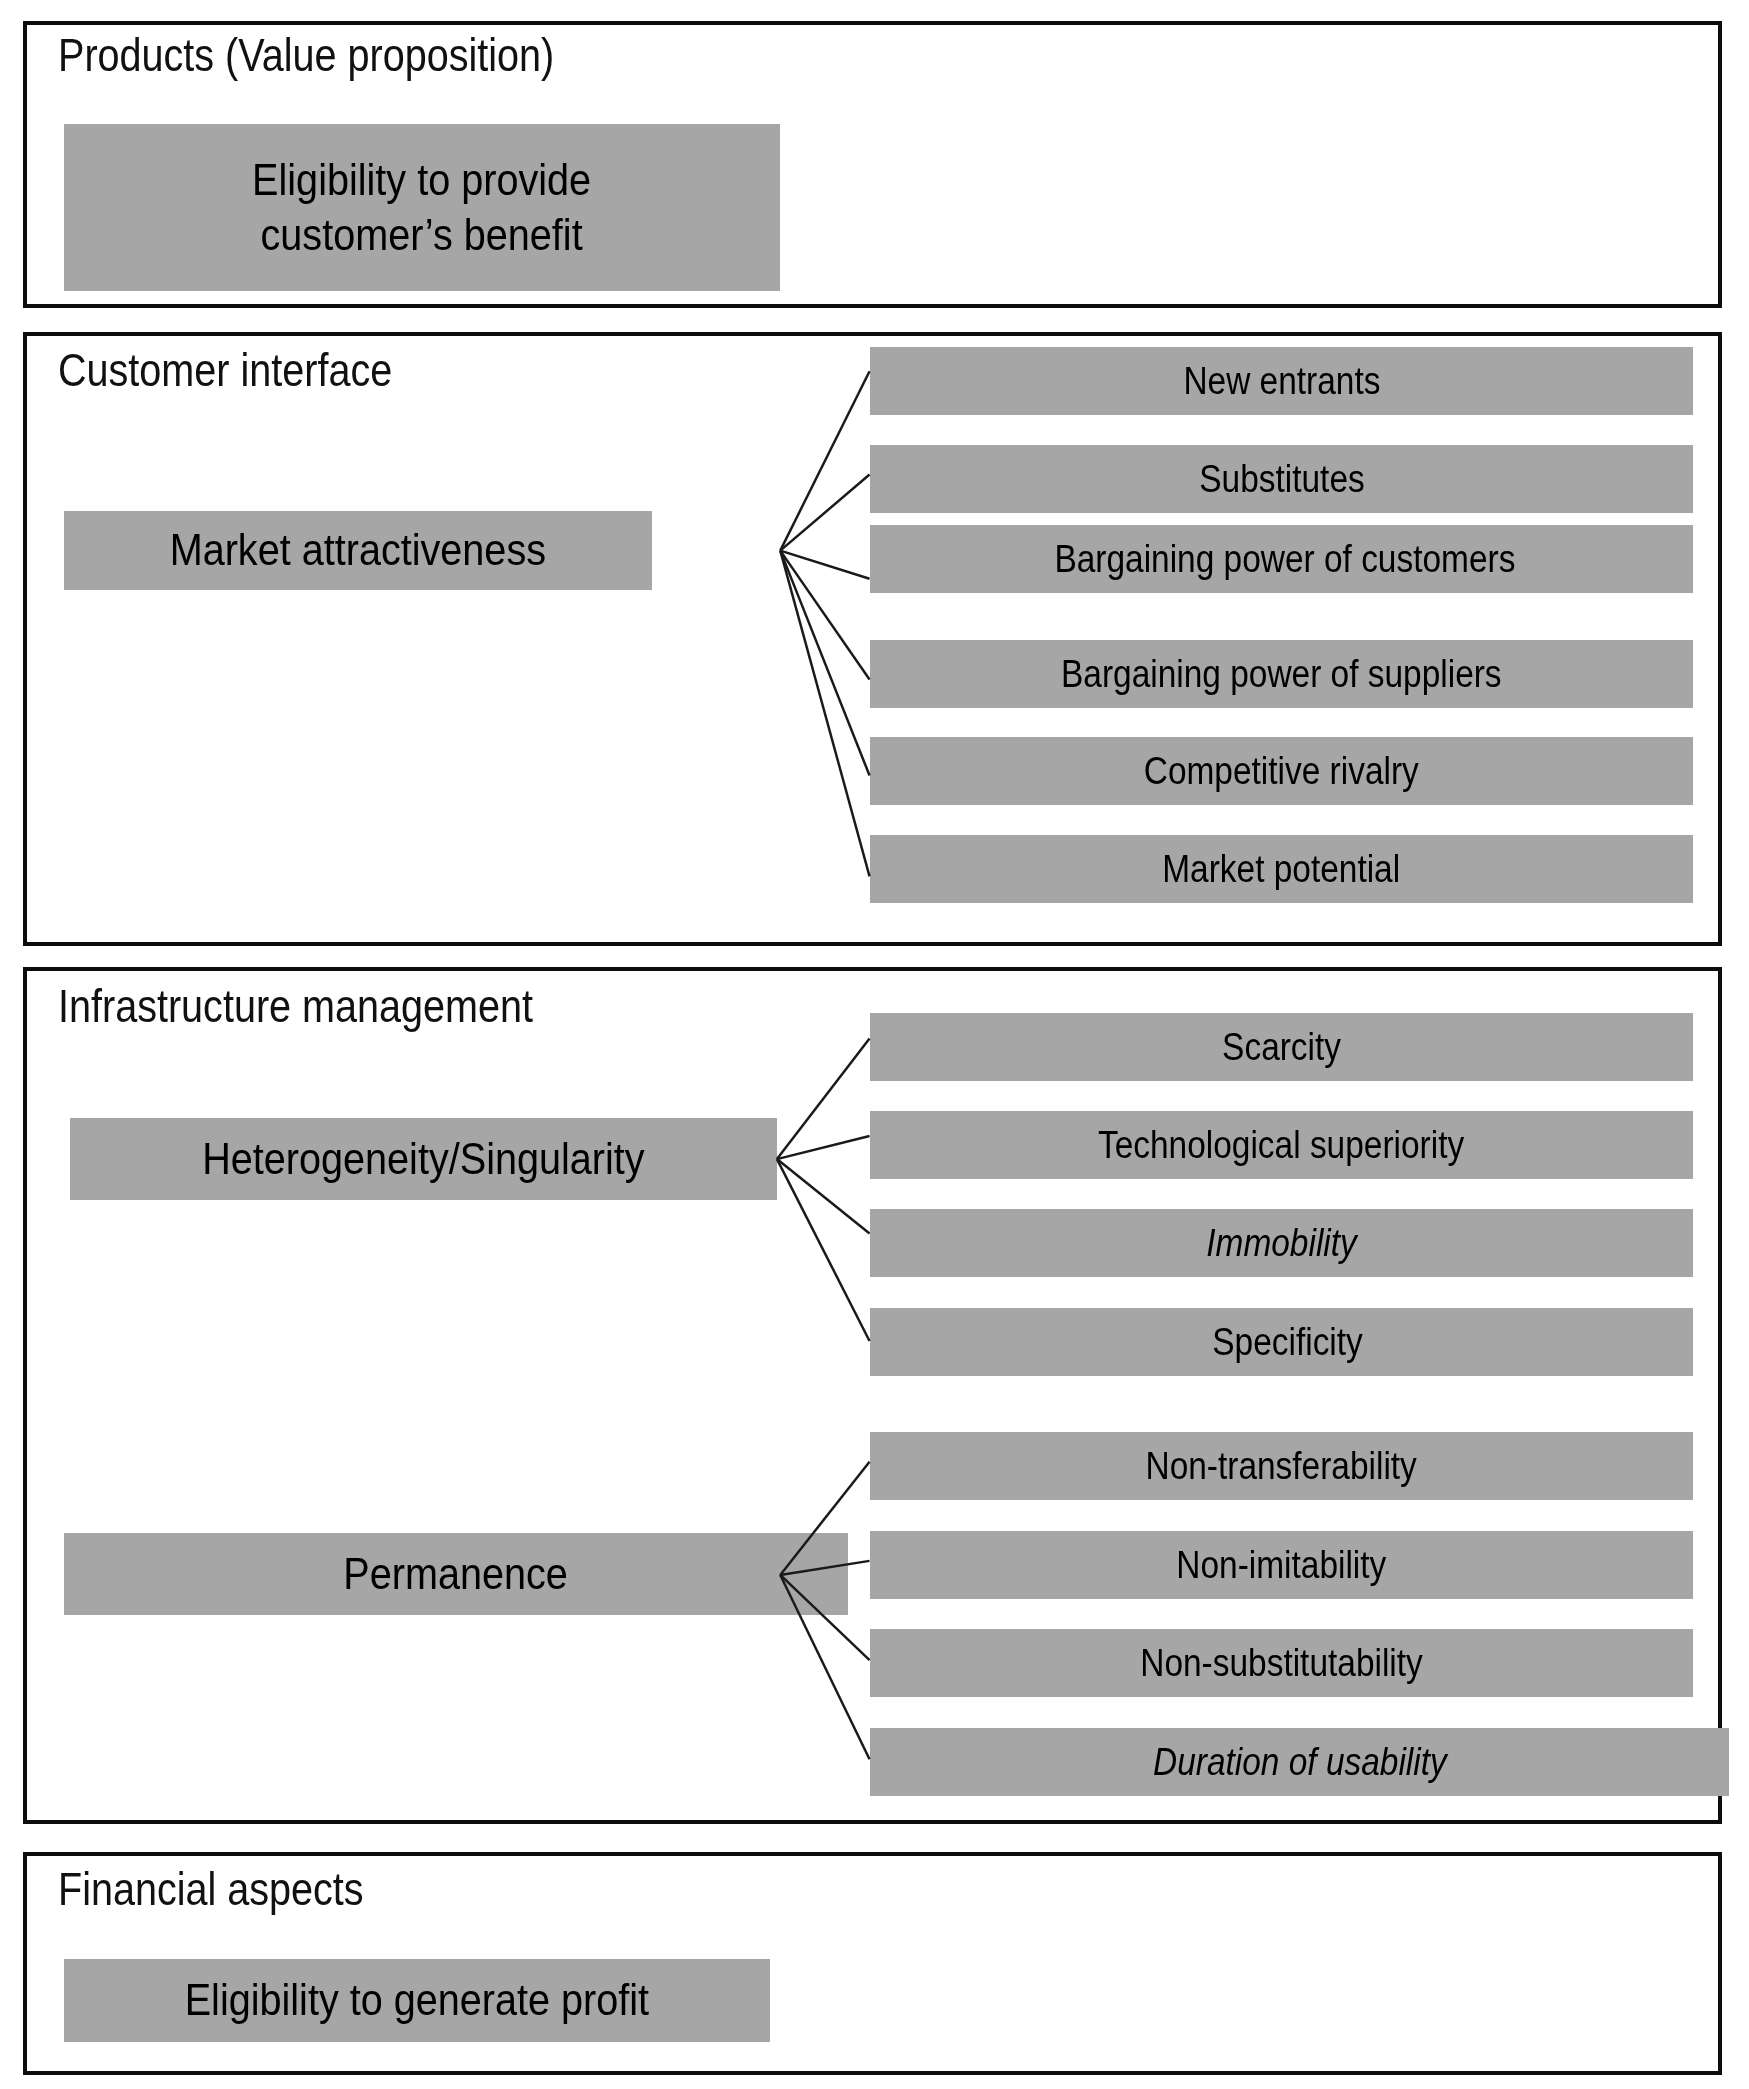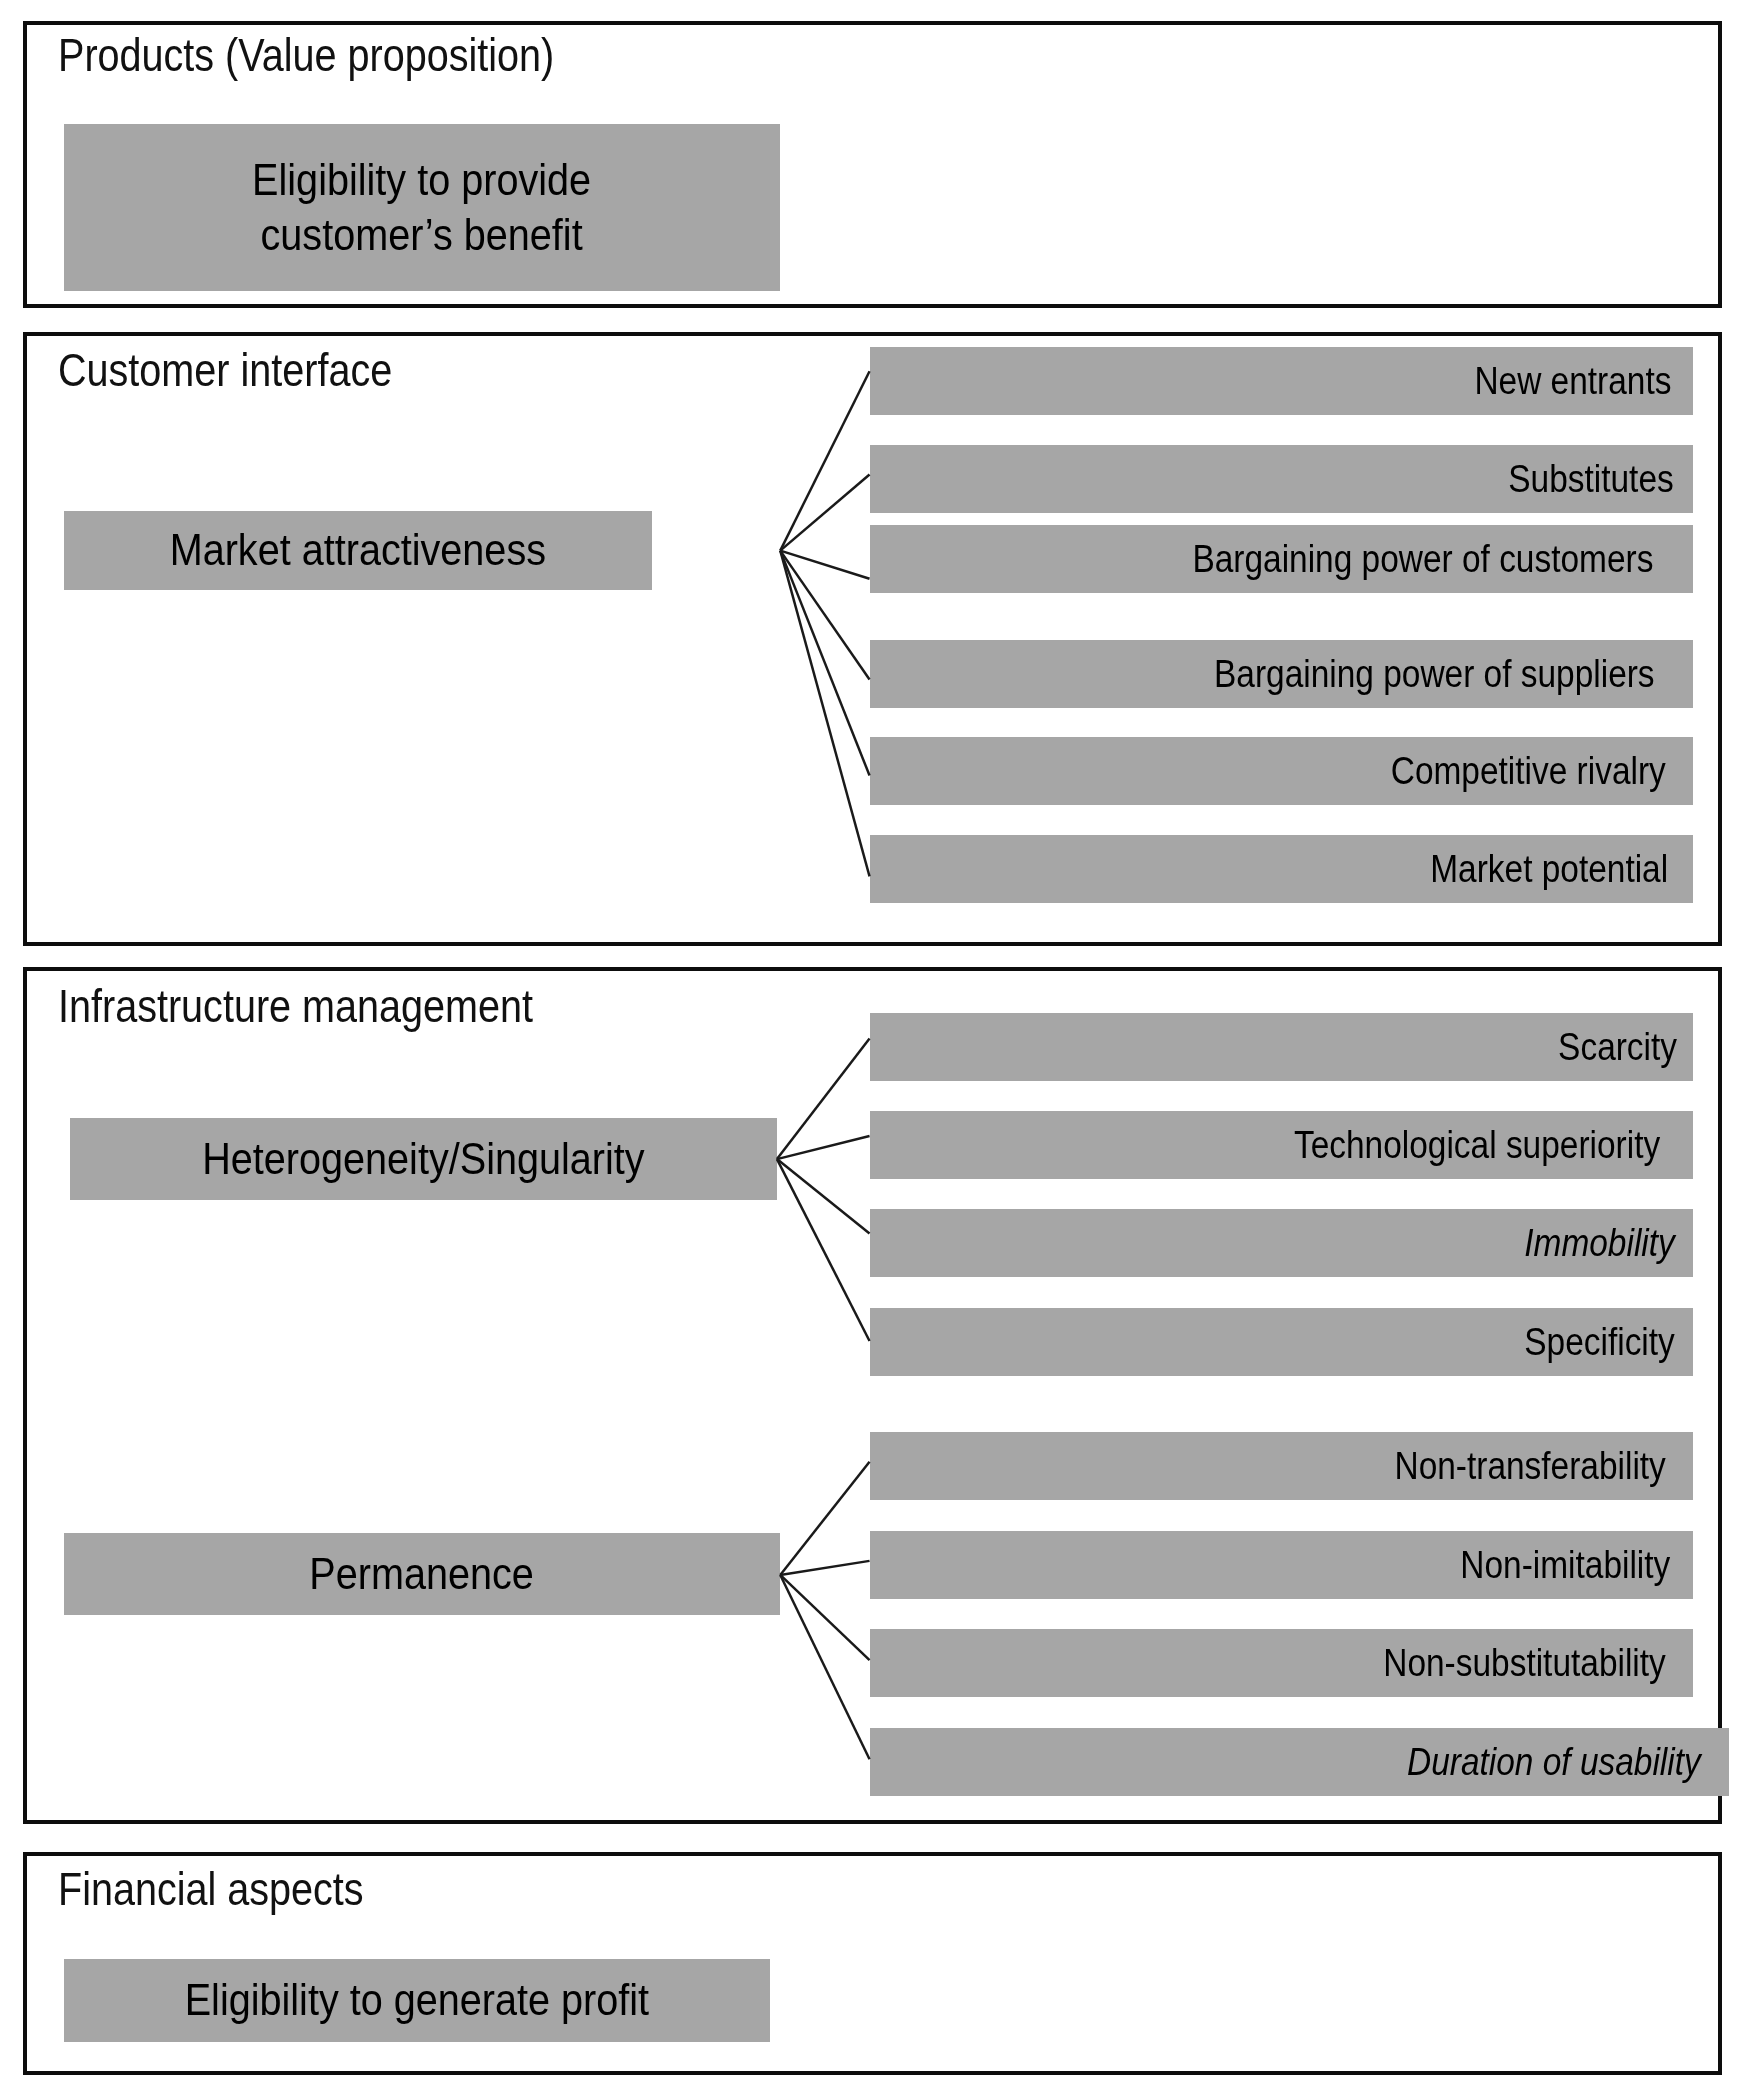--- a/index.html
+++ b/index.html
@@ -50,21 +50,20 @@
     display: block;
     transform: scaleX(0.88);
     transform-origin: center center;
     white-space: pre-line;
   }
   .gbox.main {
     font-size: 45px;
   }
   .gbox.leaf {
     font-size: 38px;
-    justify-content: flex-end;
   }
   svg.links {
     position: absolute;
     left: 0;
     top: 0;
     width: 1749px;
     height: 2090px;
     pointer-events: none;
   }
   svg.links line {
@@ -124,21 +123,21 @@
   <div class="gbox leaf" style="left:870px; top:1111px; width:823px; height:68px;">
     <span>Technological superiority</span>
   </div>
   <div class="gbox leaf" style="left:870px; top:1209px; width:823px; height:68px;font-style:italic;">
     <span>Immobility</span>
   </div>
   <div class="gbox leaf" style="left:870px; top:1308px; width:823px; height:68px;padding-left:21px;">
     <span>Specificity</span>
   </div>
 
-  <div class="gbox main" style="left:64px; top:1533px; width:716px; height:82px;">
+  <div class="gbox main" style="left:64px; top:1533px; width:784px; height:82px;">
     <span>Permanence</span>
   </div>
   <div class="gbox leaf" style="left:870px; top:1432px; width:823px; height:68px;">
     <span>Non-transferability</span>
   </div>
   <div class="gbox leaf" style="left:870px; top:1531px; width:823px; height:68px;">
     <span>Non-imitability</span>
   </div>
   <div class="gbox leaf" style="left:870px; top:1629px; width:823px; height:68px;">
     <span>Non-substitutability</span>

